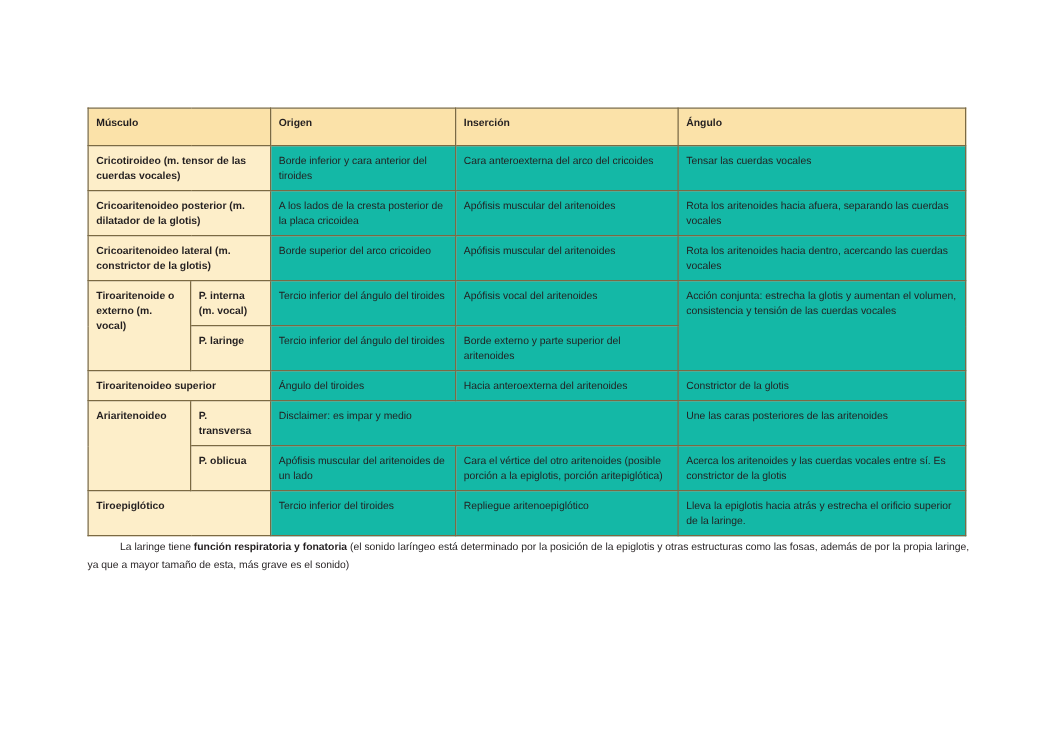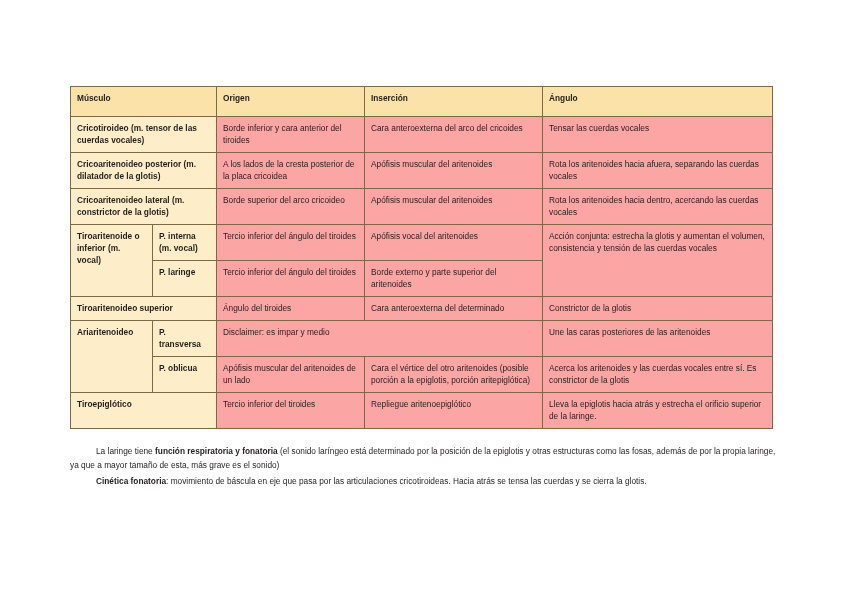--- a/index.html
+++ b/index.html
@@ -26,21 +26,21 @@
     width: 702px;
     border-collapse: collapse;
     table-layout: fixed;
     font-size: 8.3px;
     line-height: 1.45;
   }
   table.muscle-table td {
     border: 1px solid #7b6a43;
     padding: 5px 6px 6px 6px;
     vertical-align: top;
-    background: #fca5a5;
+    background: #14b8a6;
   }
   table.muscle-table tr.header-row td {
     background: #fbe2a9;
     font-weight: bold;
     height: 18px;
   }
   td.name-cell {
     background: #fdeec9 !important;
     font-weight: bold;
   }
@@ -48,21 +48,21 @@
     background: #fdeec9 !important;
     font-weight: bold;
     margin-left: 48px;
   }
   .col-1 { width: 82px; }
   .col-1b { width: 64px; }
   .col-2 { width: 148px; }
   .col-3 { width: 178px; }
   .col-4 { width: 230px; }
   .notes {
-    margin-top: 16px;
+    margin-top: 2px;
     width: 706px;
     font-size: 8.3px;
     line-height: 1.6;
     color: #231f20;
   }
   .notes p {
     margin: 0 0 3px 0;
     text-align: left;
   }
   .indent {
@@ -107,37 +107,37 @@
       </tr>
 
       <tr>
         <td class="name-cell" colspan="2">Cricoaritenoideo lateral (m. constrictor de la glotis)</td>
         <td>Borde superior del arco cricoideo</td>
         <td>Apófisis muscular del aritenoides</td>
         <td>Rota los aritenoides hacia dentro, acercando las cuerdas vocales</td>
       </tr>
 
       <tr>
-        <td class="name-cell" rowspan="2">Tiroaritenoide o inferior (m. vocal)</td>
+        <td class="name-cell" rowspan="2">Tiroaritenoide o externo (m. vocal)</td>
         <td class="sub-cell">P. interna (m. vocal)</td>
         <td>Tercio inferior del ángulo del tiroides</td>
         <td>Apófisis vocal del aritenoides</td>
         <td rowspan="2">Acción conjunta: estrecha la glotis y aumentan el volumen, consistencia y tensión de las cuerdas vocales</td>
       </tr>
 
       <tr>
         <td class="sub-cell">P. laringe</td>
         <td>Tercio inferior del ángulo del tiroides</td>
         <td>Borde externo y parte superior del aritenoides</td>
       </tr>
 
       <tr>
         <td class="name-cell" colspan="2">Tiroaritenoideo superior</td>
         <td>Ángulo del tiroides</td>
-        <td>Cara anteroexterna del determinado</td>
+        <td>Hacia anteroexterna del aritenoides</td>
         <td>Constrictor de la glotis</td>
       </tr>
 
       <tr>
         <td class="name-cell" rowspan="2">Ariaritenoideo</td>
         <td class="sub-cell">P. transversa</td>
         <td colspan="2">Disclaimer: es impar y medio</td>
         <td>Une las caras posteriores de las aritenoides</td>
       </tr>
 
@@ -154,18 +154,15 @@
         <td>Repliegue aritenoepiglótico</td>
         <td>Lleva la epiglotis hacia atrás y estrecha el orificio superior de la laringe.</td>
       </tr>
     </tbody>
   </table>
 
   <div class="notes">
     <p>
       <span class="indent"></span><span>La laringe tiene </span><span class="bold">función respiratoria y fonatoria</span><span> (el sonido laríngeo está determinado por la posición de la epiglotis y otras estructuras como las fosas, además de por la propia laringe, ya que a mayor tamaño de esta, más grave es el sonido)</span>
     </p>
-    <p>
-      <span class="indent"></span><span class="bold">Cinética fonatoria</span><span>: movimiento de báscula en eje que pasa por las articulaciones cricotiroideas. Hacia atrás se tensa las cuerdas y se cierra la glotis.</span>
-    </p>
   </div>
 
 </div>
 
 </body></html>

